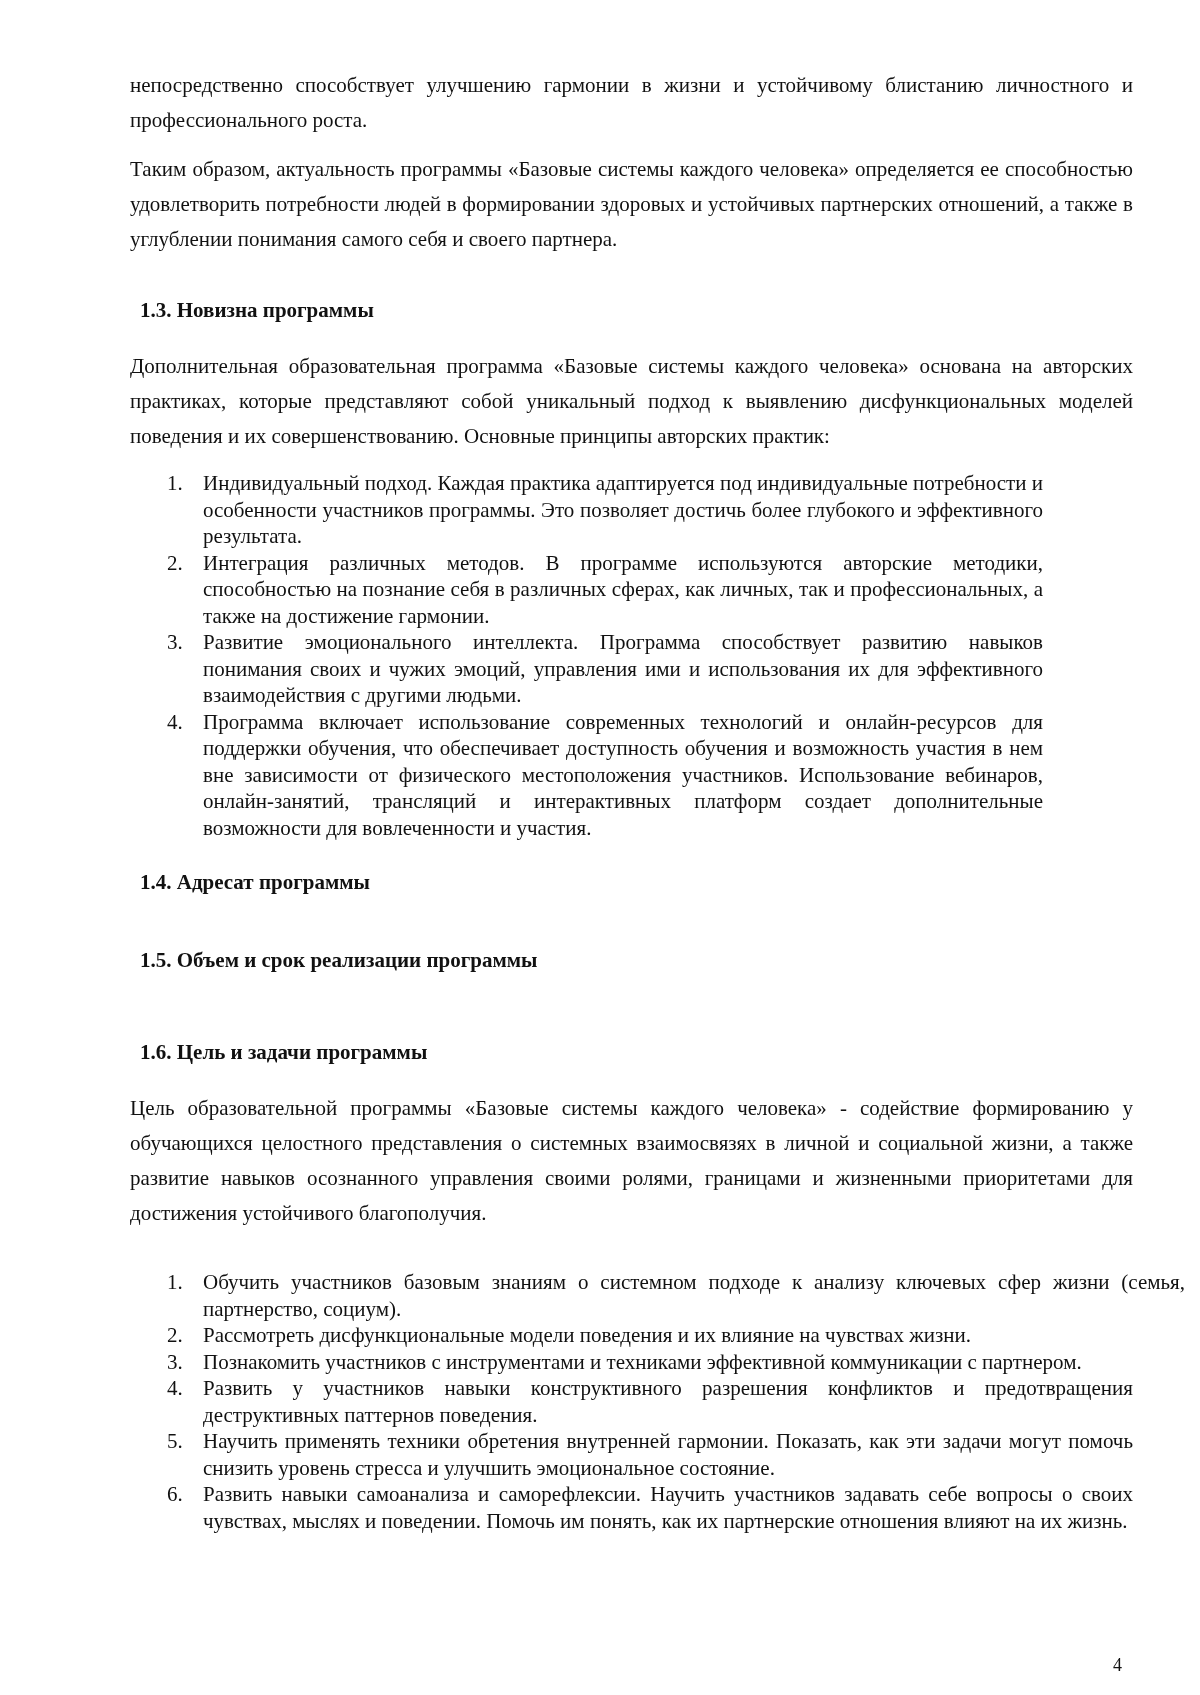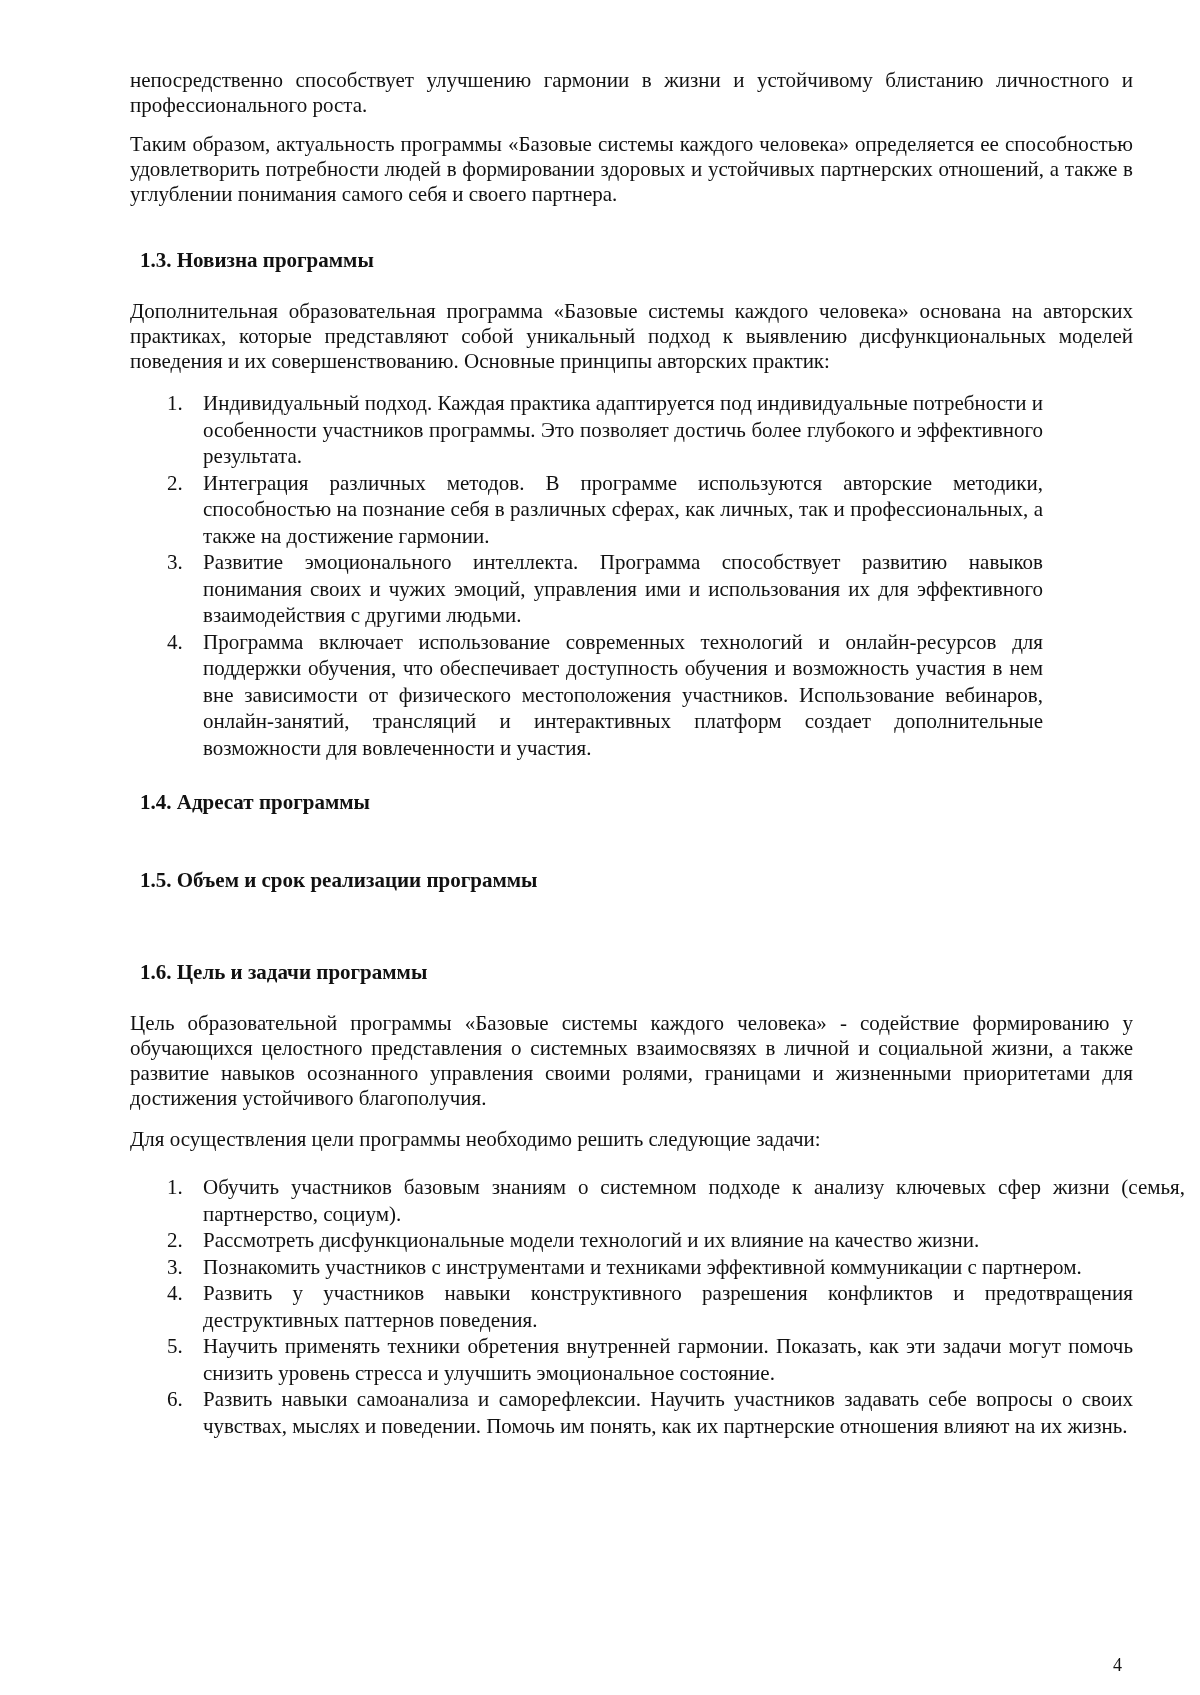--- a/index.html
+++ b/index.html
@@ -17,21 +17,21 @@
   }
   .page {
     position: absolute;
     left: 130px;
     top: 68px;
     width: 1003px;
   }
   p.body {
     margin: 0;
     font-size: 21px;
-    line-height: 25px;
+    line-height: 35px;
     text-align: justify;
     text-align-last: left;
   }
   .gap-sm { height: 14px; }
   .gap-md { height: 26px; }
   h2.section {
     margin: 10px;
     font-size: 21px;
     line-height: 26px;
     font-weight: bold;
@@ -104,31 +104,30 @@
 
   <div class="gap-sm" style="height:16px"></div>
   <h2 class="section">1.5. Объем и срок реализации программы</h2>
   <div class="gap-sm" style="height:16px"></div>
 
   <div class="gap-md" style="height:30px"></div>
   <h2 class="section">1.6. Цель и задачи программы</h2>
   <div class="gap-sm" style="height:16px"></div>
   <p class="body">Цель образовательной программы «Базовые системы каждого человека» - содействие формированию у обучающихся целостного представления о системных взаимосвязях в личной и социальной жизни, а также развитие навыков осознанного управления своими ролями, границами и жизненными приоритетами для достижения устойчивого благополучия.</p>
   <div class="gap-sm" style="height:16px"></div>
-  <p class="body">Для осуществления цели программы необходимо решить следующие задачи:</p>
   <div class="gap-sm" style="height:22px"></div>
 
   <ol class="list list-b">
     <li>
       <span class="num">1.</span>
       <span>Обучить участников базовым знаниям о системном подходе к анализу ключевых сфер жизни (семья, партнерство, социум).</span>
     </li>
     <li style="width:917px">
       <span class="num">2.</span>
-      <span>Рассмотреть дисфункциональные модели технологий и их влияние на качество жизни.</span>
+      <span>Рассмотреть дисфункциональные модели поведения и их влияние на чувствах жизни.</span>
     </li>
     <li style="width:930px">
       <span class="num">3.</span>
       <span>Познакомить участников с инструментами и техниками эффективной коммуникации с партнером.</span>
     </li>
     <li style="width:930px">
       <span class="num">4.</span>
       <span>Развить у участников навыки конструктивного разрешения конфликтов и предотвращения деструктивных паттернов поведения.</span>
     </li>
     <li style="width:930px">

